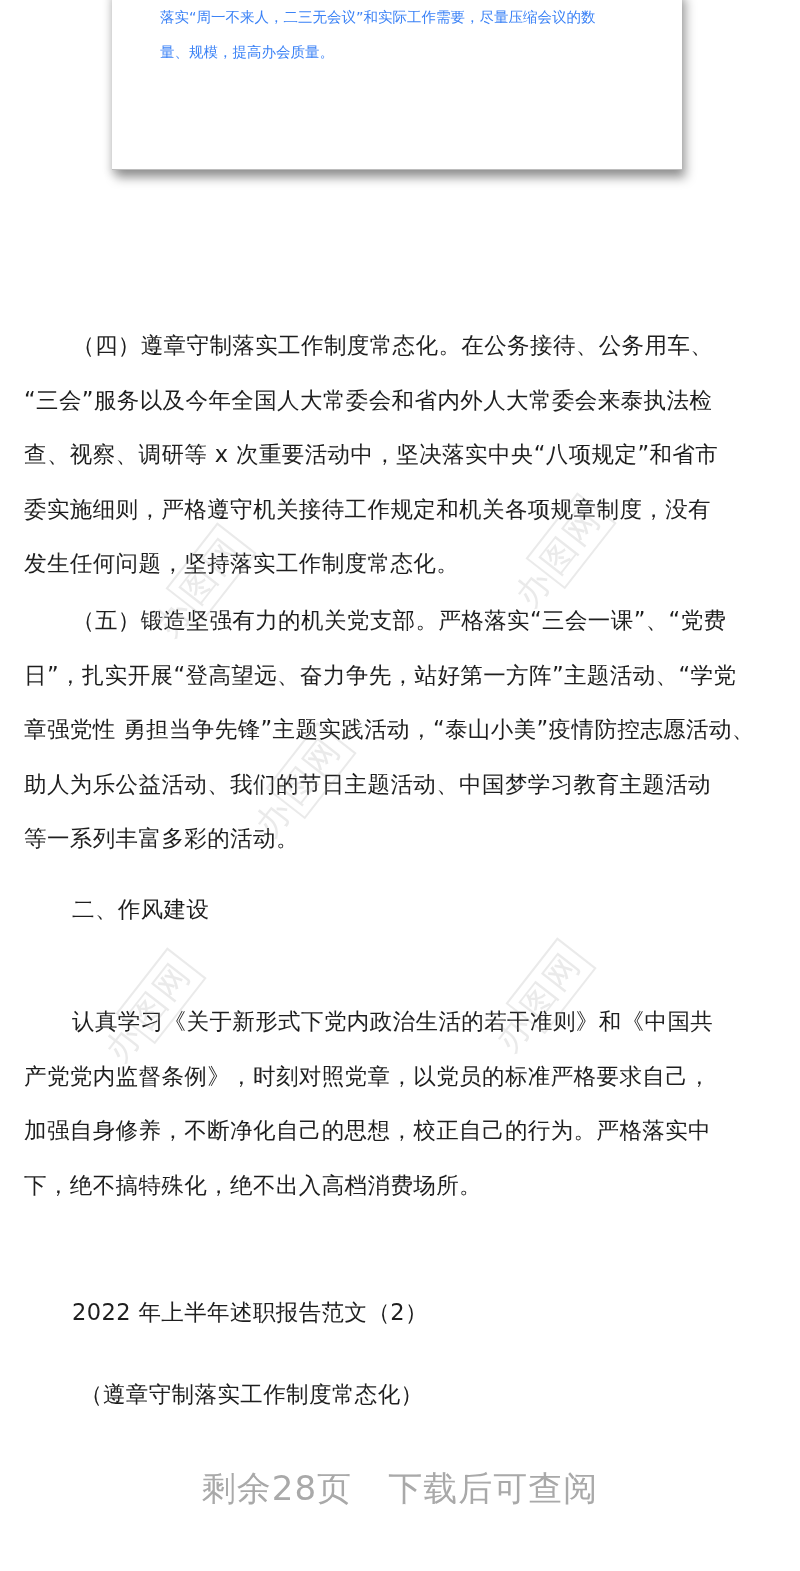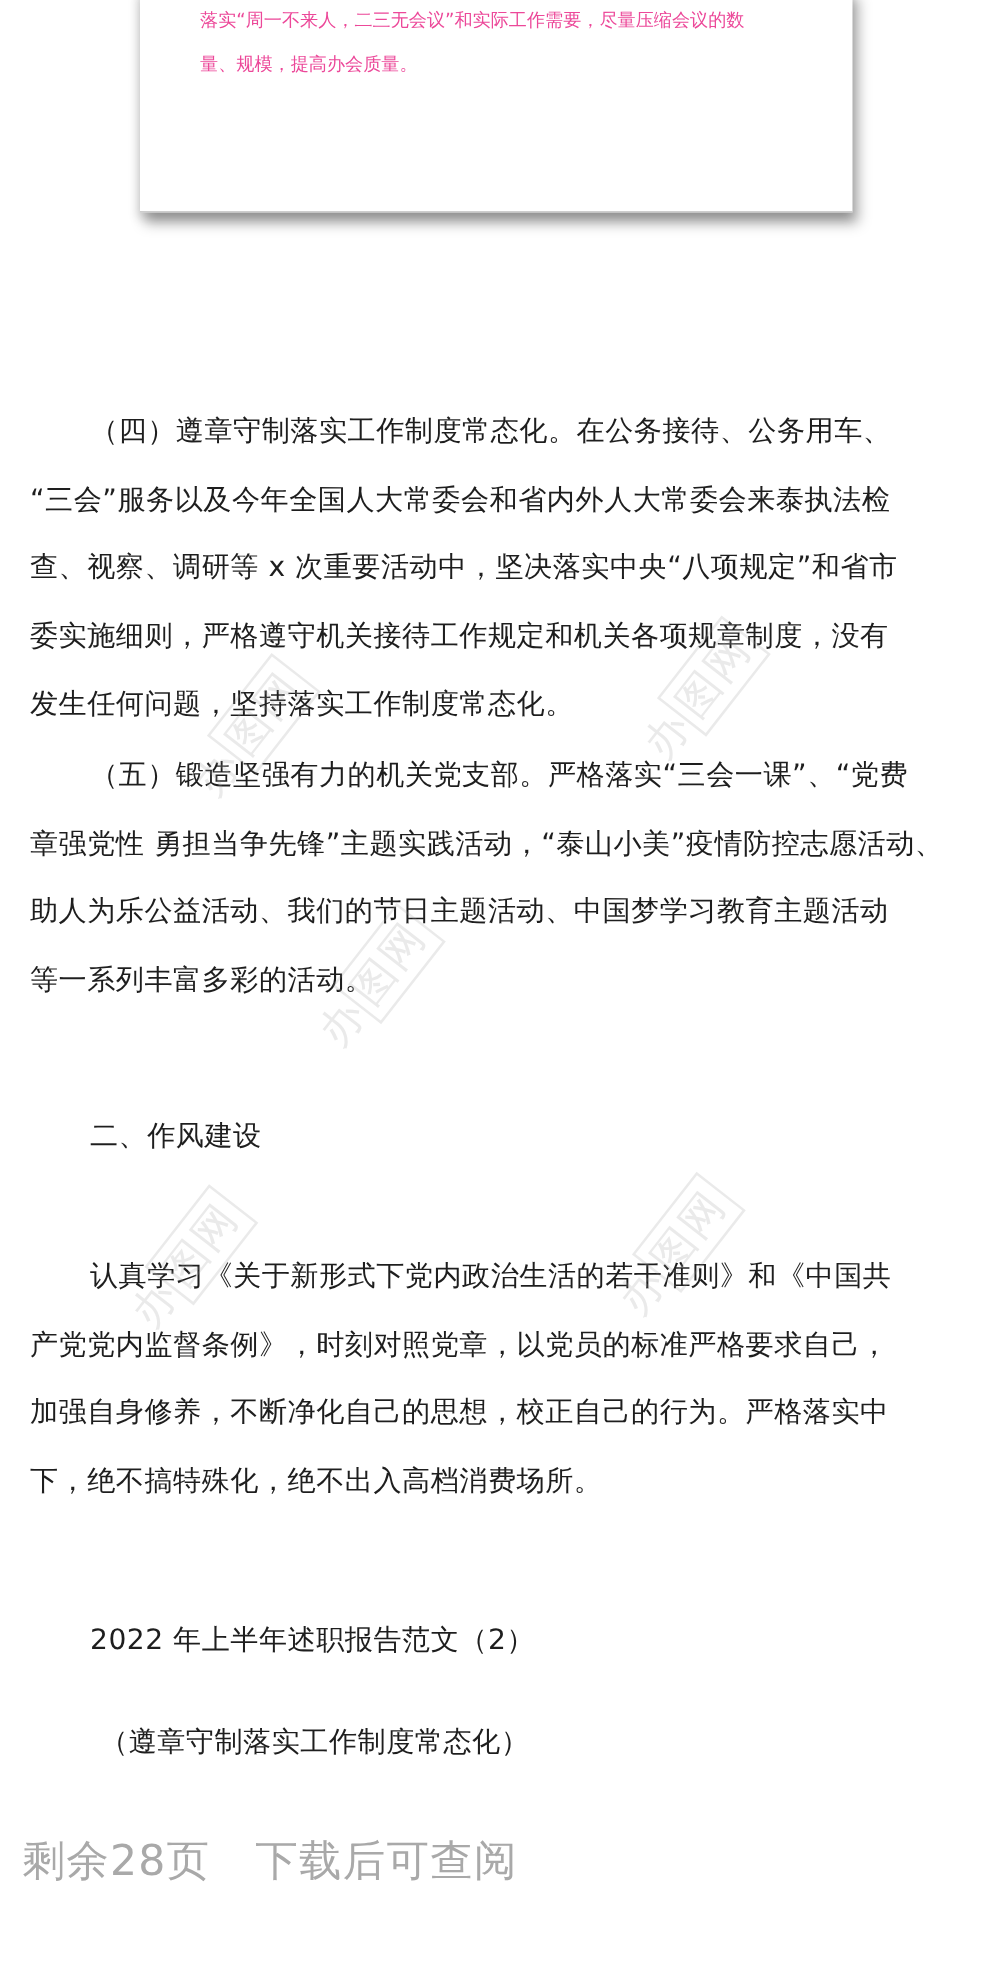--- a/index.html
+++ b/index.html
@@ -10,40 +10,40 @@
     color:#1a1a1a;
   }
   .card {
     position:absolute; left:112px; top:-10px; width:570px; height:179px;
     background:#fff;
     box-shadow: 4px 8px 10px rgba(0,0,0,0.35), -2px 4px 8px rgba(0,0,0,0.15);
     border-bottom:1px solid #bdbdbd;
   }
   .card-text {
     position:absolute; left:48px; top:10px; width:490px;
-    font-size:14.5px; line-height:35px; color:#ec4899;
+    font-size:14.5px; line-height:35px; color:#3b82f6;
   }
   .card-text p { margin:0; }
   .body-text {
     position:absolute; left:24px; width:760px;
     font-size:22.5px; line-height:54.5px; color:#1e1e1e; letter-spacing:0.4px;
   }
   .body-text p { margin:0; }
   .line { white-space:nowrap; }
   .indent { padding-left:48px; }
   .watermark {
     position:absolute; font-size:34px; color:rgba(160,160,160,0.22);
     transform:rotate(-52deg); transform-origin:center; white-space:nowrap;
     letter-spacing:2px; pointer-events:none;
   }
   .watermark .box {
     display:inline-block; border:2px solid rgba(160,160,160,0.22); padding:0 4px;
   }
   .more {
-    position:absolute; left:0; right:0; top:1466px; 
+    position:absolute; left:0; right:0; top:1466px; text-align:center;
     font-size:34px; color:#a9a9a9; letter-spacing:1px;
   }
   .more span { margin:0 18px; }
 </style>
 </head>
 <body>
 
 <div class="card">
   <div class="card-text">
     <p class="line">落实“周一不来人，二三无会议”和实际工作需要，尽量压缩会议的数</p>
@@ -54,20 +54,21 @@
 <div class="body-text" style="top:318px;">
   <p class="line indent">（四）遵章守制落实工作制度常态化。在公务接待、公务用车、</p>
   <p class="line">“三会”服务以及今年全国人大常委会和省内外人大常委会来泰执法检</p>
   <p class="line">查、视察、调研等 x 次重要活动中，坚决落实中央“八项规定”和省市</p>
   <p class="line">委实施细则，严格遵守机关接待工作规定和机关各项规章制度，没有</p>
   <p class="line">发生任何问题，坚持落实工作制度常态化。</p>
 </div>
 
 <div class="body-text" style="top:593px;">
   <p class="line indent">（五）锻造坚强有力的机关党支部。严格落实“三会一课”、“党费</p>
+  <p class="line">日”，扎实开展“登高望远、奋力争先，站好第一方阵”主题活动、“学党</p>
   <p class="line">章强党性 勇担当争先锋”主题实践活动，“泰山小美”疫情防控志愿活动、</p>
   <p class="line">助人为乐公益活动、我们的节日主题活动、中国梦学习教育主题活动</p>
   <p class="line">等一系列丰富多彩的活动。</p>
 </div>
 
 <div class="body-text" style="top:882px;">
   <p class="line indent">二、作风建设</p>
 </div>
 
 <div class="body-text" style="top:994px;">

